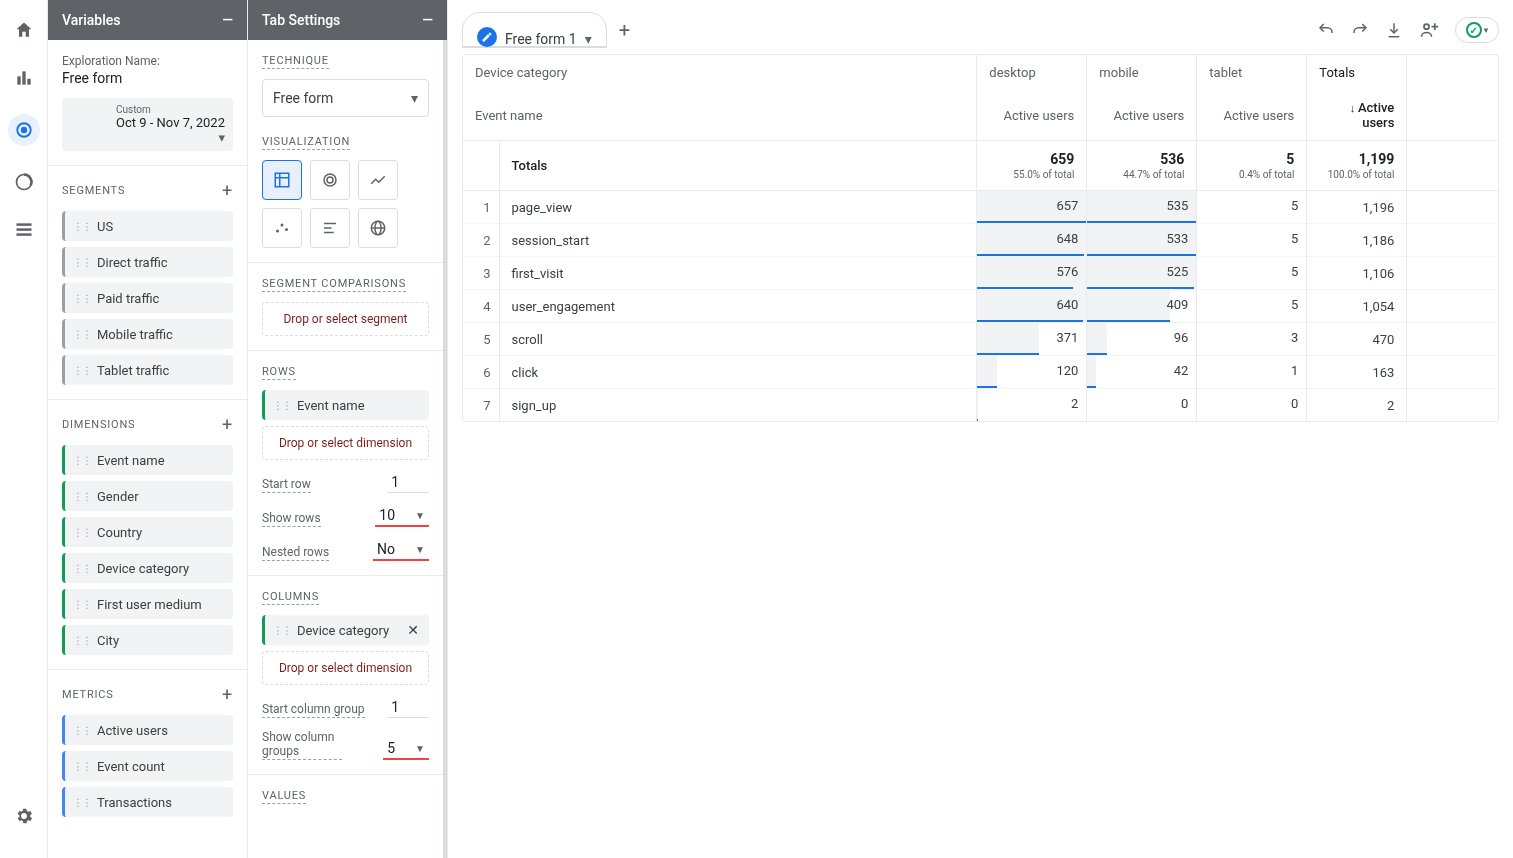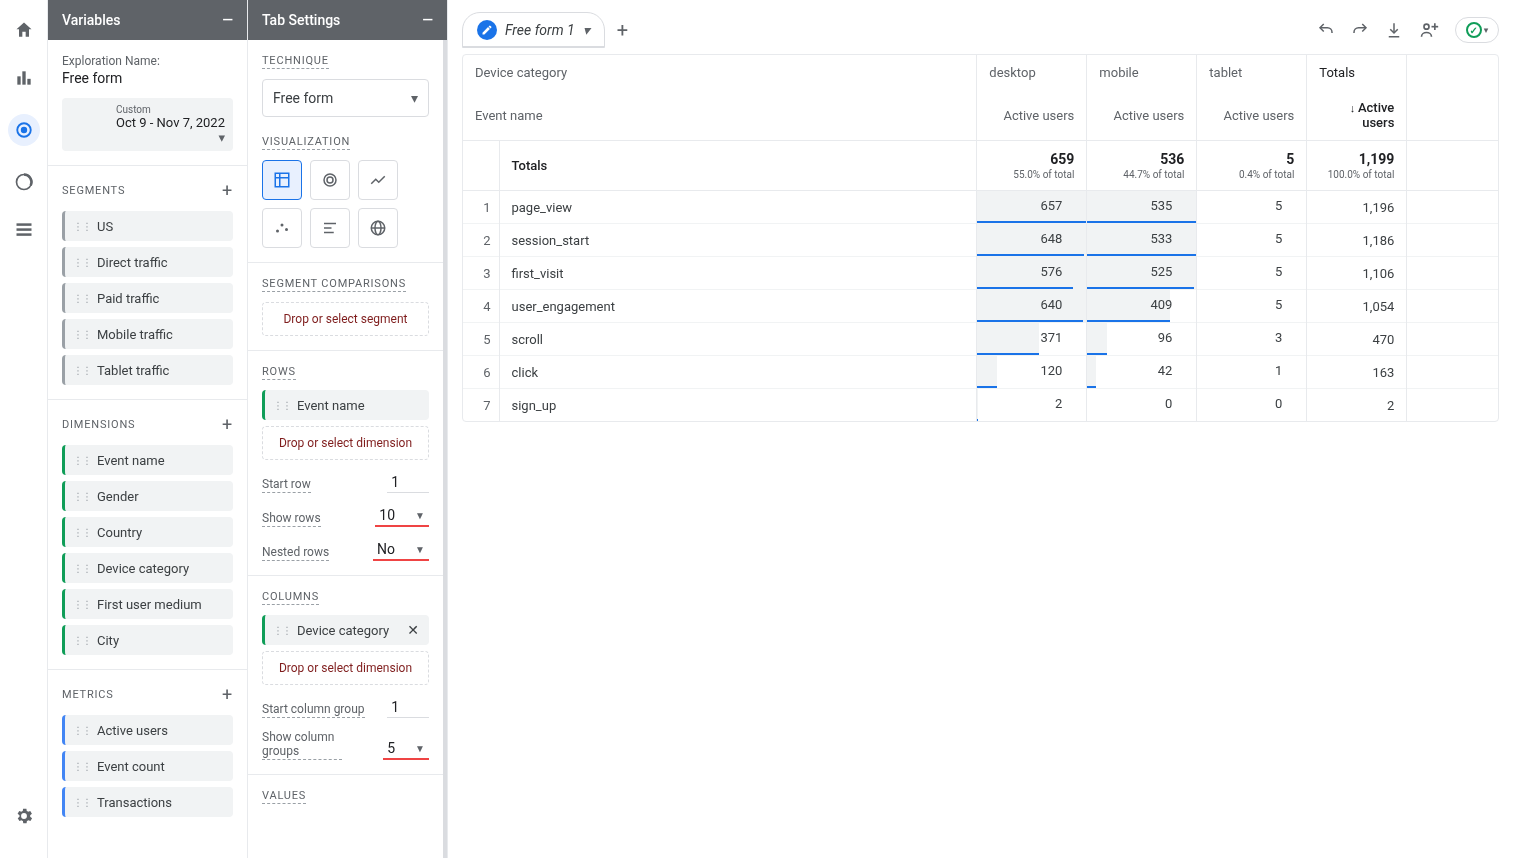--- a/index.html
+++ b/index.html
@@ -43,21 +43,21 @@
 
 .row-set { display:flex; align-items:flex-end; justify-content:space-between; margin:12px 0; font-size:12px;}
 .row-set label{color:#5f6368;border-bottom:1px dashed #9aa0a6;padding-bottom:1px;}
 .row-set .val{font-size:14px;color:#202124;}
 .mini-select{border-bottom:2px solid #ef4444;display:flex;align-items:center;gap:20px;padding:2px 4px;cursor:pointer;}
 .mini-select .arrow{color:#5f6368;font-size:10px;}
 
 
 .main { flex:1; display:flex; flex-direction:column; background:#fff; padding:10px 14px 14px 14px;}
 .tab-bar { display:flex; align-items:center; height:40px;}
-.tab { display:flex; align-items:center; gap:8px; border:1px solid #dadce0; border-radius:18px 18px 0 0; height:36px; padding:0 14px; background:#fff; font-size:14px; box-shadow:0 -1px 0 #dadce0 inset;font-style:italic;}
+.tab { display:flex; align-items:flex-end; gap:8px; border:1px solid #dadce0; border-radius:18px 18px 0 0; height:36px; padding:0 14px; background:#fff; font-size:14px; box-shadow:0 -1px 0 #dadce0 inset;}
 .tab .dot{width:20px;height:20px;border-radius:50%;background:#1a73e8;display:flex;align-items:center;justify-content:center;color:#fff;}
 .tab .dd{color:#5f6368;cursor:pointer;}
 .tab-add{ margin-left:12px; color:#5f6368; cursor:pointer;font-size:20px;}
 .tab-actions{margin-left:auto;display:flex;align-items:center;gap:16px;color:#5f6368;}
 .tab-actions .act{cursor:pointer;display:flex;align-items:center;}
 .quality{border:1px solid #dadce0;border-radius:14px;height:26px;width:44px;display:flex;align-items:center;justify-content:center;gap:2px;}
 .quality .circle{width:16px;height:16px;border:2px solid #0f9d58;border-radius:50%;display:flex;align-items:center;justify-content:center;color:#0f9d58;font-size:10px;font-weight:bold;}
 
 
 .table-wrap{ border:1px solid #e8eaed; border-radius:4px; margin-top:4px; overflow:hidden;}
@@ -72,21 +72,21 @@
 .idx{ width:36px; text-align:right; padding-right:8px; color:#5f6368;}
 .totals-row td{ border-bottom:1px solid #e8eaed; }
 .totals-row .cell{padding-top:10px;padding-bottom:10px;}
 .totals-row .label{font-weight:500;color:#202124;}
 .totals-row .big{font-weight:700;color:#202124;font-size:14px;}
 .totals-row .sub{font-size:10px;color:#5f6368;margin-top:2px;}
 .data-row{border-top:1px solid #f1f3f4;}
 .bar-cell{position:relative;height:32px;}
 .bar-bg{position:absolute;left:0;top:0;bottom:0;background:#f1f3f4;}
 .bar-line{position:absolute;left:0;bottom:0;height:2px;background:#1a73e8;}
-.bar-val{position:relative;z-index:1;padding:7px 24px;text-align:right;}
+.bar-val{position:relative;z-index:1;padding:7px 8px;text-align:right;}
 th.sort{color:#202124;font-weight:500;}
 th.sort::before{content:"↓ ";font-size:11px;}
 .col-dim{width:160px;}
 .col-num{width:110px;}
 .col-tot{width:100px;}
 svg{display:block;}
 </style>
 </head>
 <body>
 

